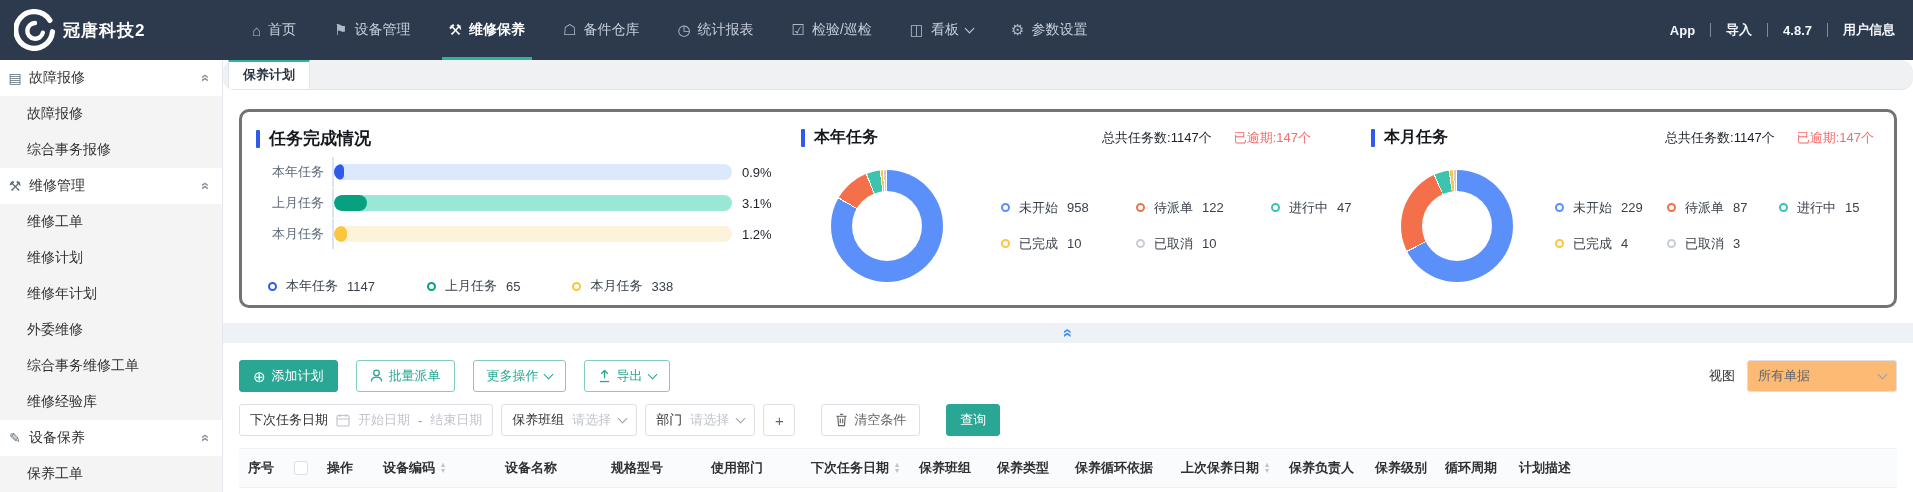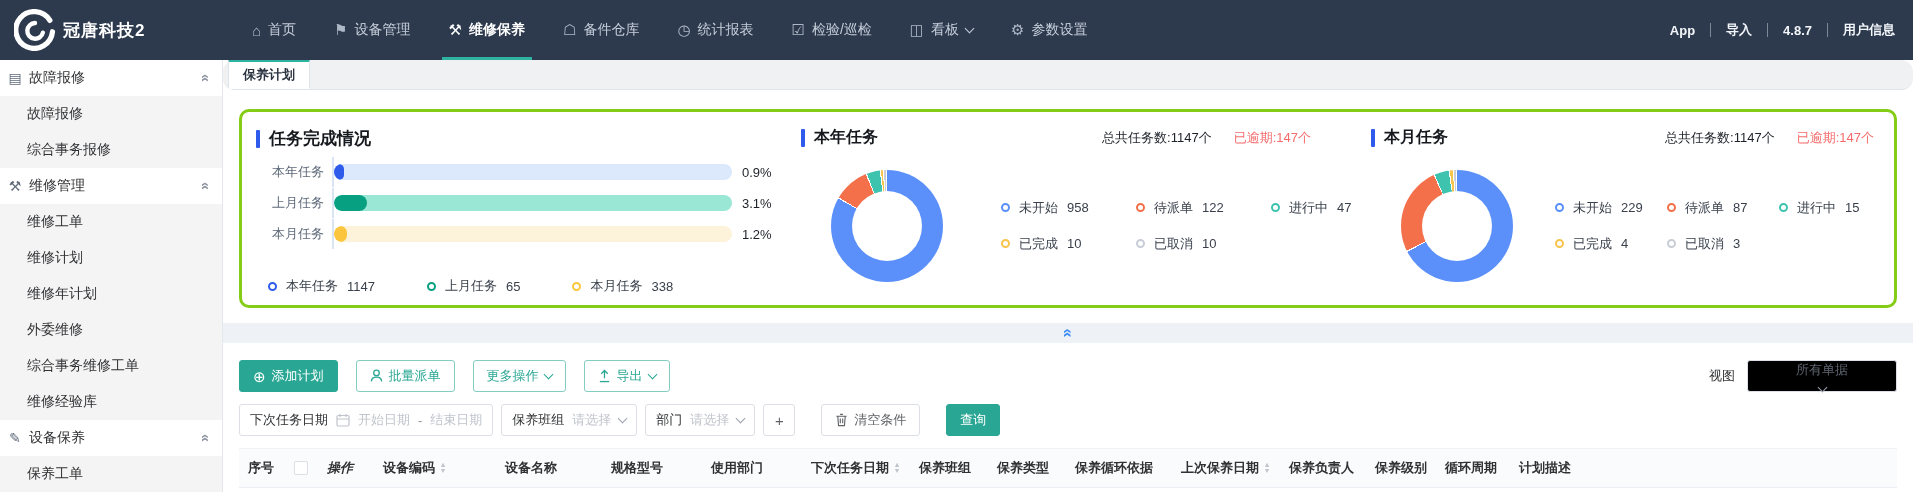--- a/index.html
+++ b/index.html
@@ -41,21 +41,21 @@
   
   .main { position:absolute; left:223px; top:60px; right:0; bottom:0; }
   .tabbar { height:30px; background:#F0F1F2; border-bottom:1px solid #DFE4E8;
     display:flex; align-items:flex-end; padding-left:5px;border-radius:12px; }
   .tab { height:30px; background:#fff; border:1px solid #DFE4E8; border-bottom:1px solid #fff;
     border-top:3px solid #2EB3A0; display:flex; align-items:center; padding:0 14px;
     font-size:13px; font-weight:bold; color:#2B3440; cursor:pointer; }
   .content { position:absolute; left:0; right:0; top:30px; bottom:0; background:#fff; }
 
   
-  .dash { margin:19px 16px 0; height:199px; border:3px solid #84cc16; border-radius:10px;
+  .dash { margin:19px 16px 0; height:199px; border:3px solid #737373; border-radius:10px;
     display:flex; background:#fff; overflow:hidden; }
   .dash-col { height:100%; }
   .col-bar { width:545px; flex:none; padding:15px 0 10px 14px; display:flex; flex-direction:column; }
   .col-donut { flex:none; padding:15px 14px 10px 14px; display:flex; flex-direction:column; }
   .col-donut.c2 { width:570px; padding-right:46px; }
   .col-donut.c3 { width:531px; }
   .sec-head { display:flex; align-items:center; }
   .accent { width:4px; height:18px; background:#2E5BEC; border-radius:1px; margin-right:9px; flex:none; }
   .sec-title { font-size:17px; font-weight:bold; color:#15181D; white-space:nowrap; }
   .col-donut .sec-title { font-size:16px; }
@@ -98,23 +98,23 @@
   
   .toolbar { margin:17px 16px 0; display:flex; align-items:center; }
   .btn { height:32px; display:inline-flex; align-items:center; gap:6px; padding:0 13px;
     border-radius:3px; font-size:13px; cursor:pointer; white-space:nowrap; background:#fff; }
   .btn + .btn { margin-left:18px; }
   .btn-primary { background:#2AA794; border:1px solid #2AA794; color:#fff; }
   .btn-teal { border:1px solid #84CCC0; color:#2AA794; }
   .btn-gray { border:1px solid #DCDFE6; color:#606266; }
   .plus-ico { font-size:15px; line-height:1; }
   .view-wrap { margin-left:auto; display:flex; align-items:center; gap:12px; font-size:13px; color:#303133; }
-  .select { width:150px; height:32px; border:1px solid #DCDFE6; border-radius:3px; background:#000000;
+  .select { width:150px; height:32px; border:1px solid #DCDFE6; border-radius:3px; background:#fdba74;
     display:flex; align-items:center; justify-content:space-between; padding:0 10px;
-    font-size:13px; color:#5F6570; cursor:pointer;flex-direction:column; }
+    font-size:13px; color:#5F6570; cursor:pointer; }
 
   
   .filterbar { margin:12px 16px 0; display:flex; align-items:center; gap:8px; }
   .fbox { height:32px; border:1px solid #DCDFE6; border-radius:3px; background:#fff;
     display:flex; align-items:center; font-size:13px; padding:0 10px; gap:8px; cursor:pointer; }
   .flabel { color:#303133; white-space:nowrap; }
   .fph { color:#C0C4CC; white-space:nowrap; }
   .fsep { color:#909399; }
   .btn-plus { width:32px; height:32px; justify-content:center; padding:0; }
   .fico { display:inline-flex; color:#C0C4CC; }
@@ -453,21 +453,21 @@
       </button>
     </div>
 
     <div class="thead" id="thead">
         <div class="th center" style="width: 44px;">
           <span>序号</span>
         </div>
         <div class="th center" style="width: 36px;">
           <span class="cb"></span>
         </div>
-        <div class="th" style="width: 56px; font-style: italic;">
+        <div class="th" style="width: 56px;">
           <span>操作</span>
         </div>
         <div class="th" style="width: 122px;">
           <span>设备编码</span>
           <span class="sorter">
             <span>▲</span>
             <span>▼</span>
           </span>
         </div>
         <div class="th" style="width: 106px;">

